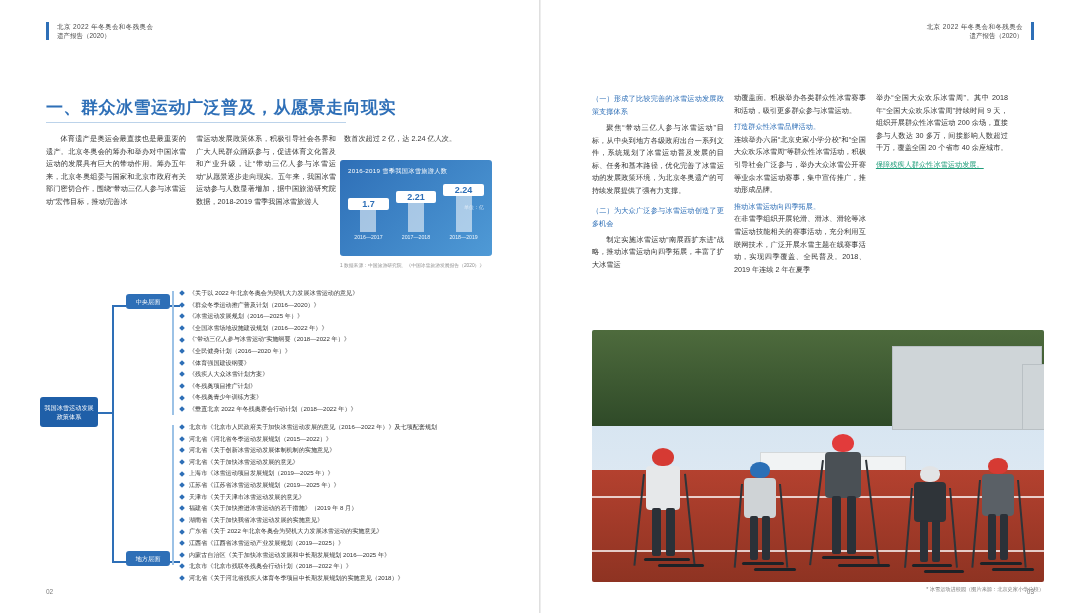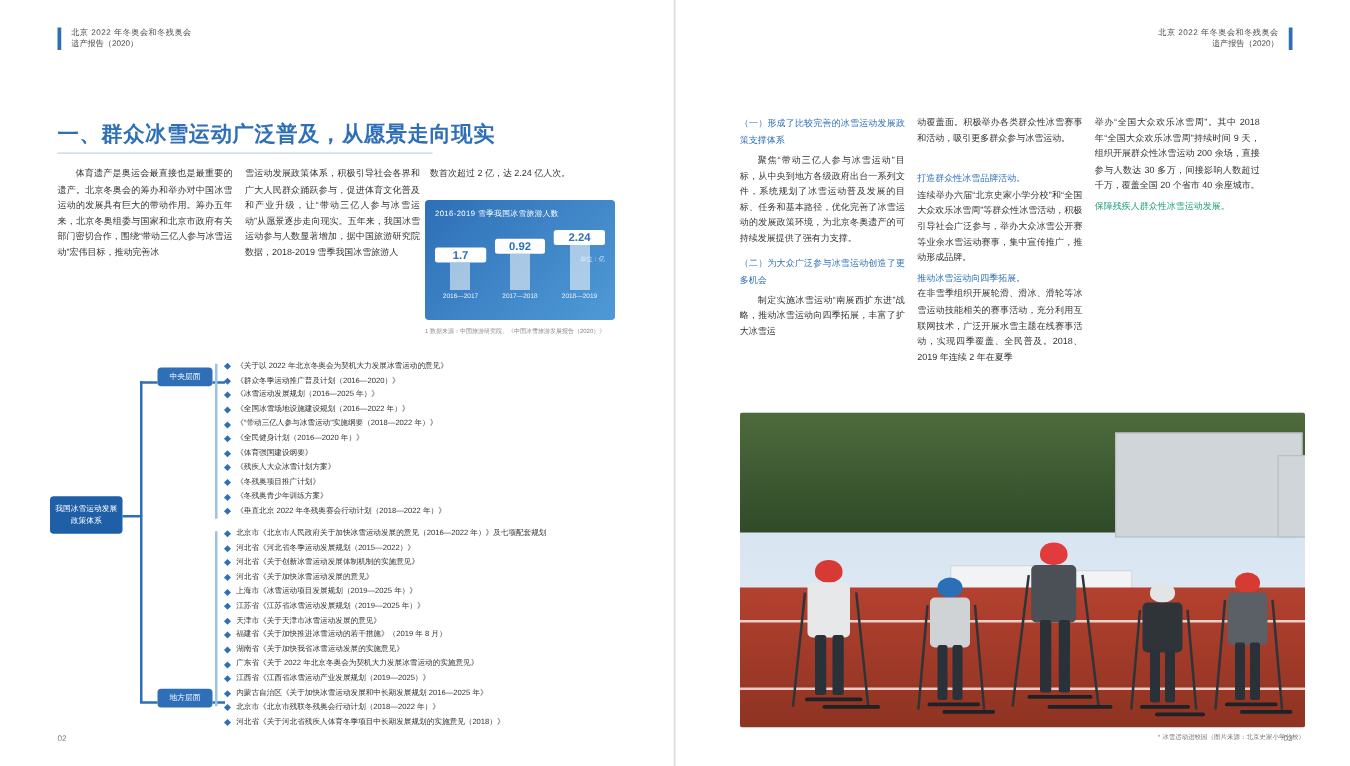--- a/index.html
+++ b/index.html
@@ -77,21 +77,21 @@
   .pn-left { left:46px; }
   .pn-right { right:46px; }
 
   
   .rcol { position:absolute; font-size:7.2px; line-height:12.6px; color:#333; text-align:justify; }
   .rcol-1 { left:44px; top:92px; width:132px; }
   .rcol-2 { left:186px; top:92px; width:132px; }
   .rcol-3 { left:328px; top:92px; width:132px; }
   .sub-h { color:#2e6fb7; font-weight:normal; line-height:13px; }
   .hl-blue { color:#2e6fb7; }
-  .hl-green { color:#1f9d7a; }
+  .hl-green { color:#1f9d7a;text-decoration:underline; }
 
   
   .photo { position:absolute; left:44px; top:330px; width:452px; height:252px; overflow:hidden; border-radius:2px; }
   .sky { position:absolute; inset:0; background:linear-gradient(#cfe0ef,#e6eef5); }
   .trees { position:absolute; left:0; top:0; width:100%; height:96px;
            background:linear-gradient(180deg,#4e6b3d,#2f4a28); }
   .bld { position:absolute; background:#cfd5d8; border:1px solid #b9c0c4; }
   .ground {
     position:absolute; left:0; bottom:0; width:100%; height:112px;
     background:linear-gradient(#b4412f,#8e3322);
@@ -130,21 +130,21 @@
     <div class="statbox">
       <div class="cap">2016-2019 雪季我国冰雪旅游人数</div>
       <div class="unit">单位：亿</div>
       <div class="bars">
         <div class="bar-item">
           <div class="bar-val">1.7</div>
           <div class="bar-stem" style="height:22px"></div>
           <div class="bar-lab">2016—2017</div>
         </div>
         <div class="bar-item">
-          <div class="bar-val">0.92</div>
+          <div class="bar-val">2.21</div>
           <div class="bar-stem" style="height:29px"></div>
           <div class="bar-lab">2017—2018</div>
         </div>
         <div class="bar-item">
           <div class="bar-val">2.24</div>
           <div class="bar-stem" style="height:36px"></div>
           <div class="bar-lab">2018—2019</div>
         </div>
       </div>
     </div>
@@ -208,21 +208,21 @@
 
     <div class="rcol rcol-1">
       <div class="sub-h">（一）形成了比较完善的冰雪运动发展政策支撑体系</div>
       <div class="indent" style="margin-top:4px">聚焦“带动三亿人参与冰雪运动”目标，从中央到地方各级政府出台一系列文件，系统规划了冰雪运动普及发展的目标、任务和基本路径，优化完善了冰雪运动的发展政策环境，为北京冬奥遗产的可持续发展提供了强有力支撑。</div>
       <div class="sub-h" style="margin-top:6px">（二）为大众广泛参与冰雪运动创造了更多机会</div>
       <div class="indent" style="margin-top:4px">制定实施冰雪运动“南展西扩东进”战略，推动冰雪运动向四季拓展，丰富了扩大冰雪运</div>
     </div>
 
     <div class="rcol rcol-2">
       <div>动覆盖面。积极举办各类群众性冰雪赛事和活动，吸引更多群众参与冰雪运动。</div>
-      <div class="hl-blue" style="margin-top:20px">打造群众性冰雪品牌活动。</div>
+      <div class="hl-blue" style="margin-top:4px">打造群众性冰雪品牌活动。</div>
       <div>连续举办六届“北京史家小学分校”和“全国大众欢乐冰雪周”等群众性冰雪活动，积极引导社会广泛参与，举办大众冰雪公开赛等业余水雪运动赛事，集中宣传推广，推动形成品牌。</div>
       <div class="hl-blue" style="margin-top:4px">推动冰雪运动向四季拓展。</div>
       <div>在非雪季组织开展轮滑、滑冰、滑轮等冰雪运动技能相关的赛事活动，充分利用互联网技术，广泛开展水雪主题在线赛事活动，实现四季覆盖、全民普及。2018、2019 年连续 2 年在夏季</div>
     </div>
 
     <div class="rcol rcol-3">
       <div>举办“全国大众欢乐冰雪周”。其中 2018 年“全国大众欢乐冰雪周”持续时间 9 天，组织开展群众性冰雪运动 200 余场，直接参与人数达 30 多万，间接影响人数超过千万，覆盖全国 20 个省市 40 余座城市。</div>
       <div class="hl-green" style="margin-top:4px">保障残疾人群众性冰雪运动发展。</div>
     </div>
 

